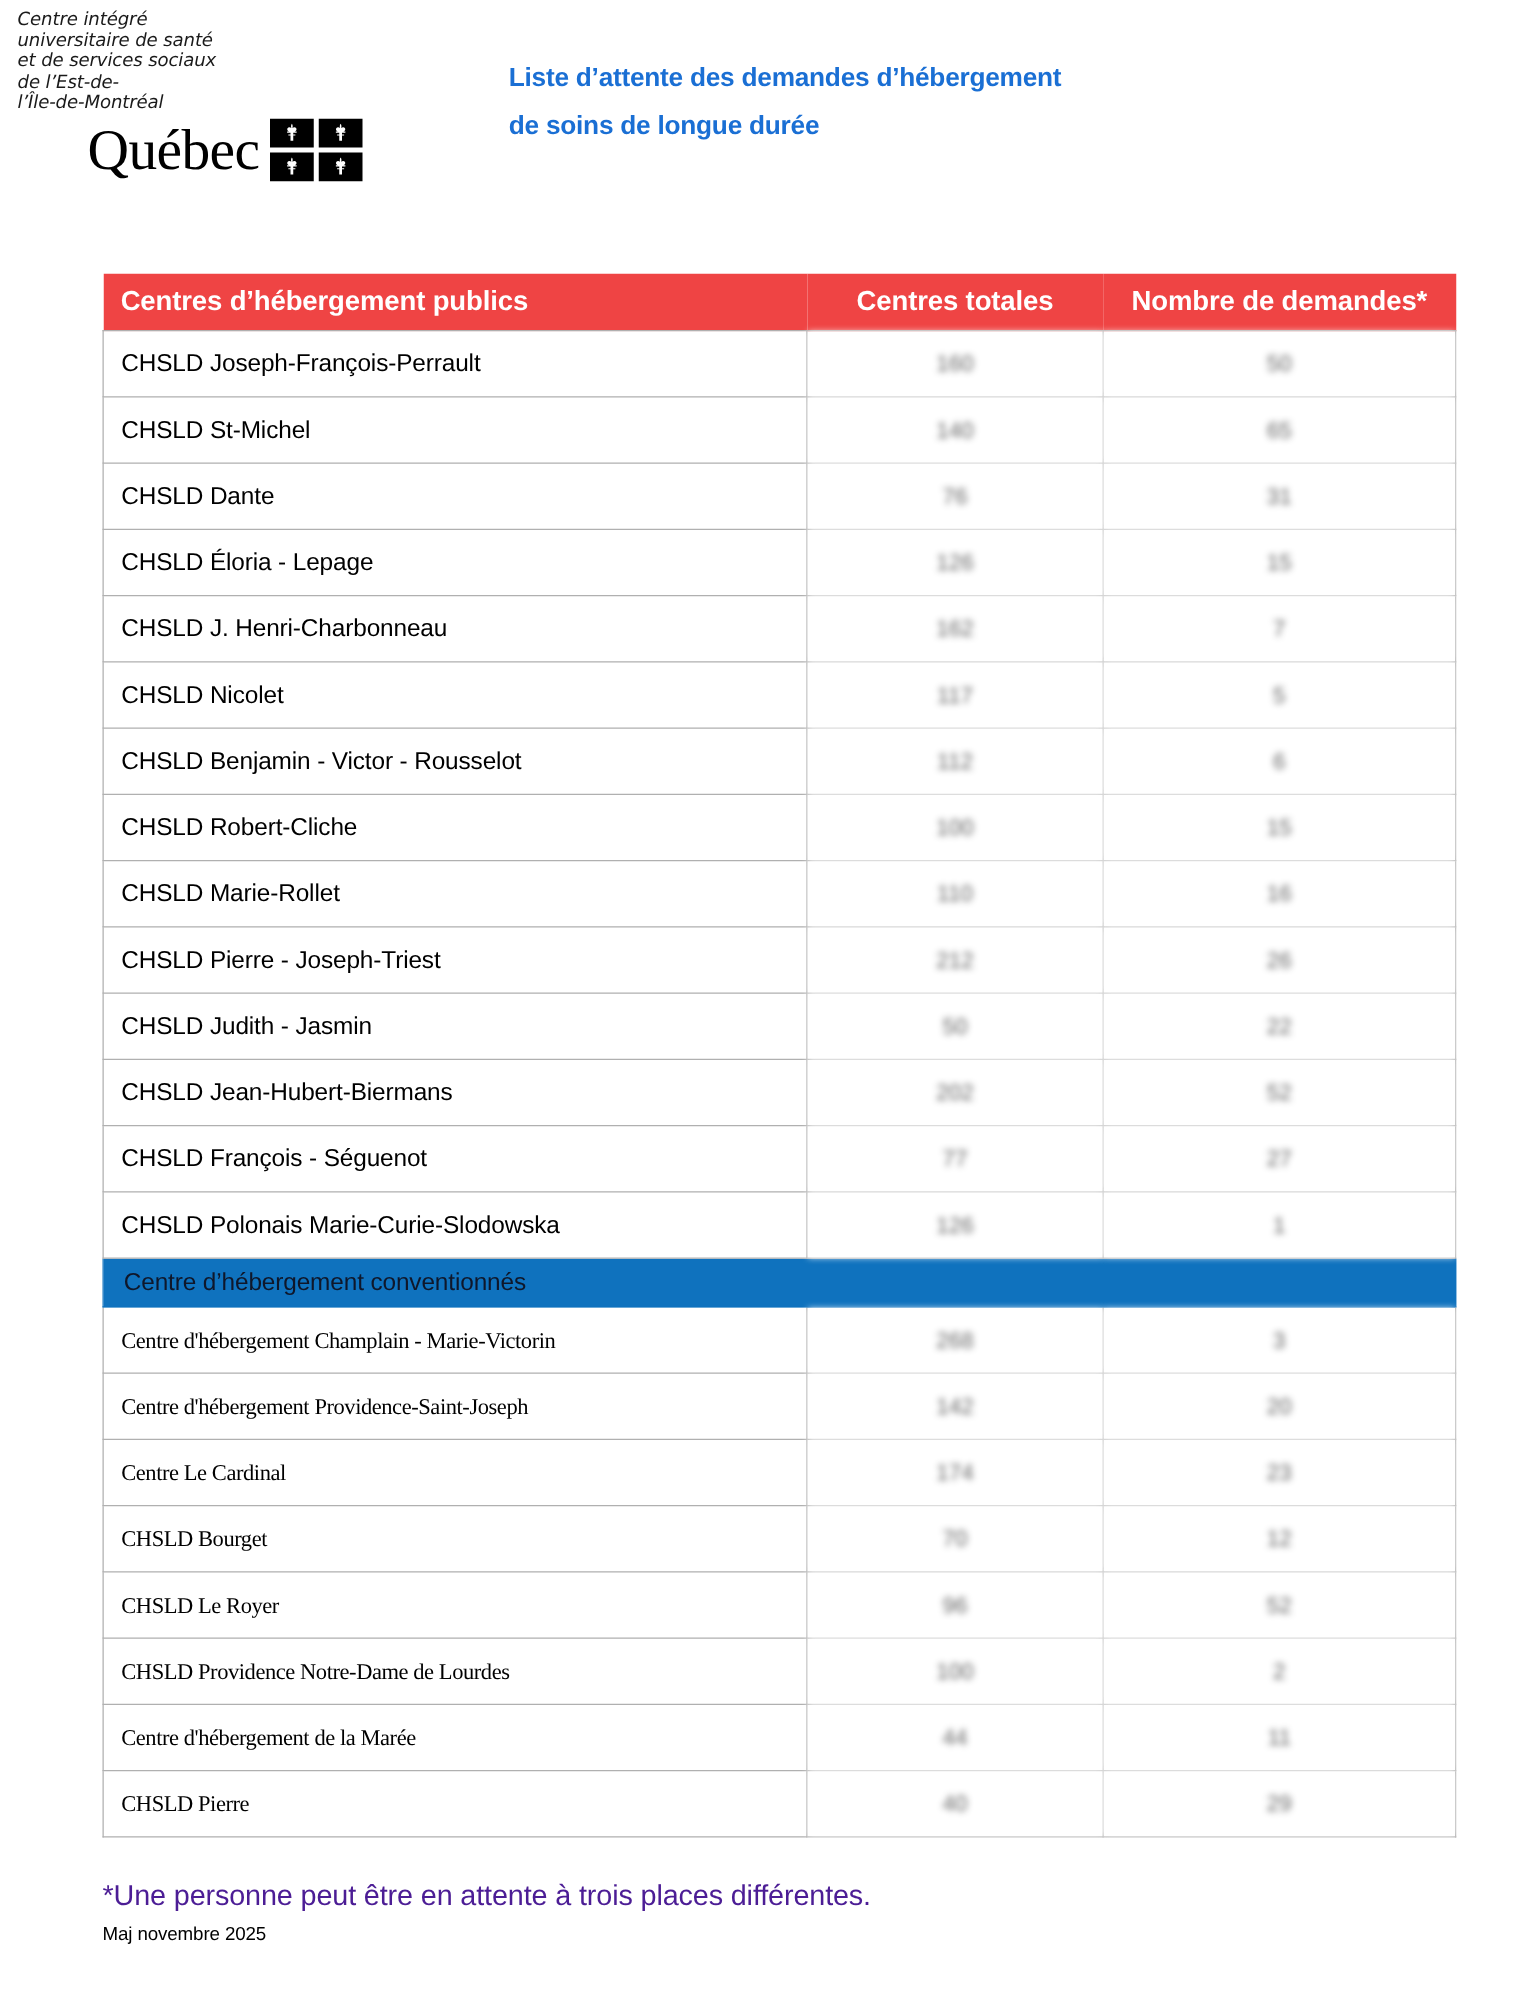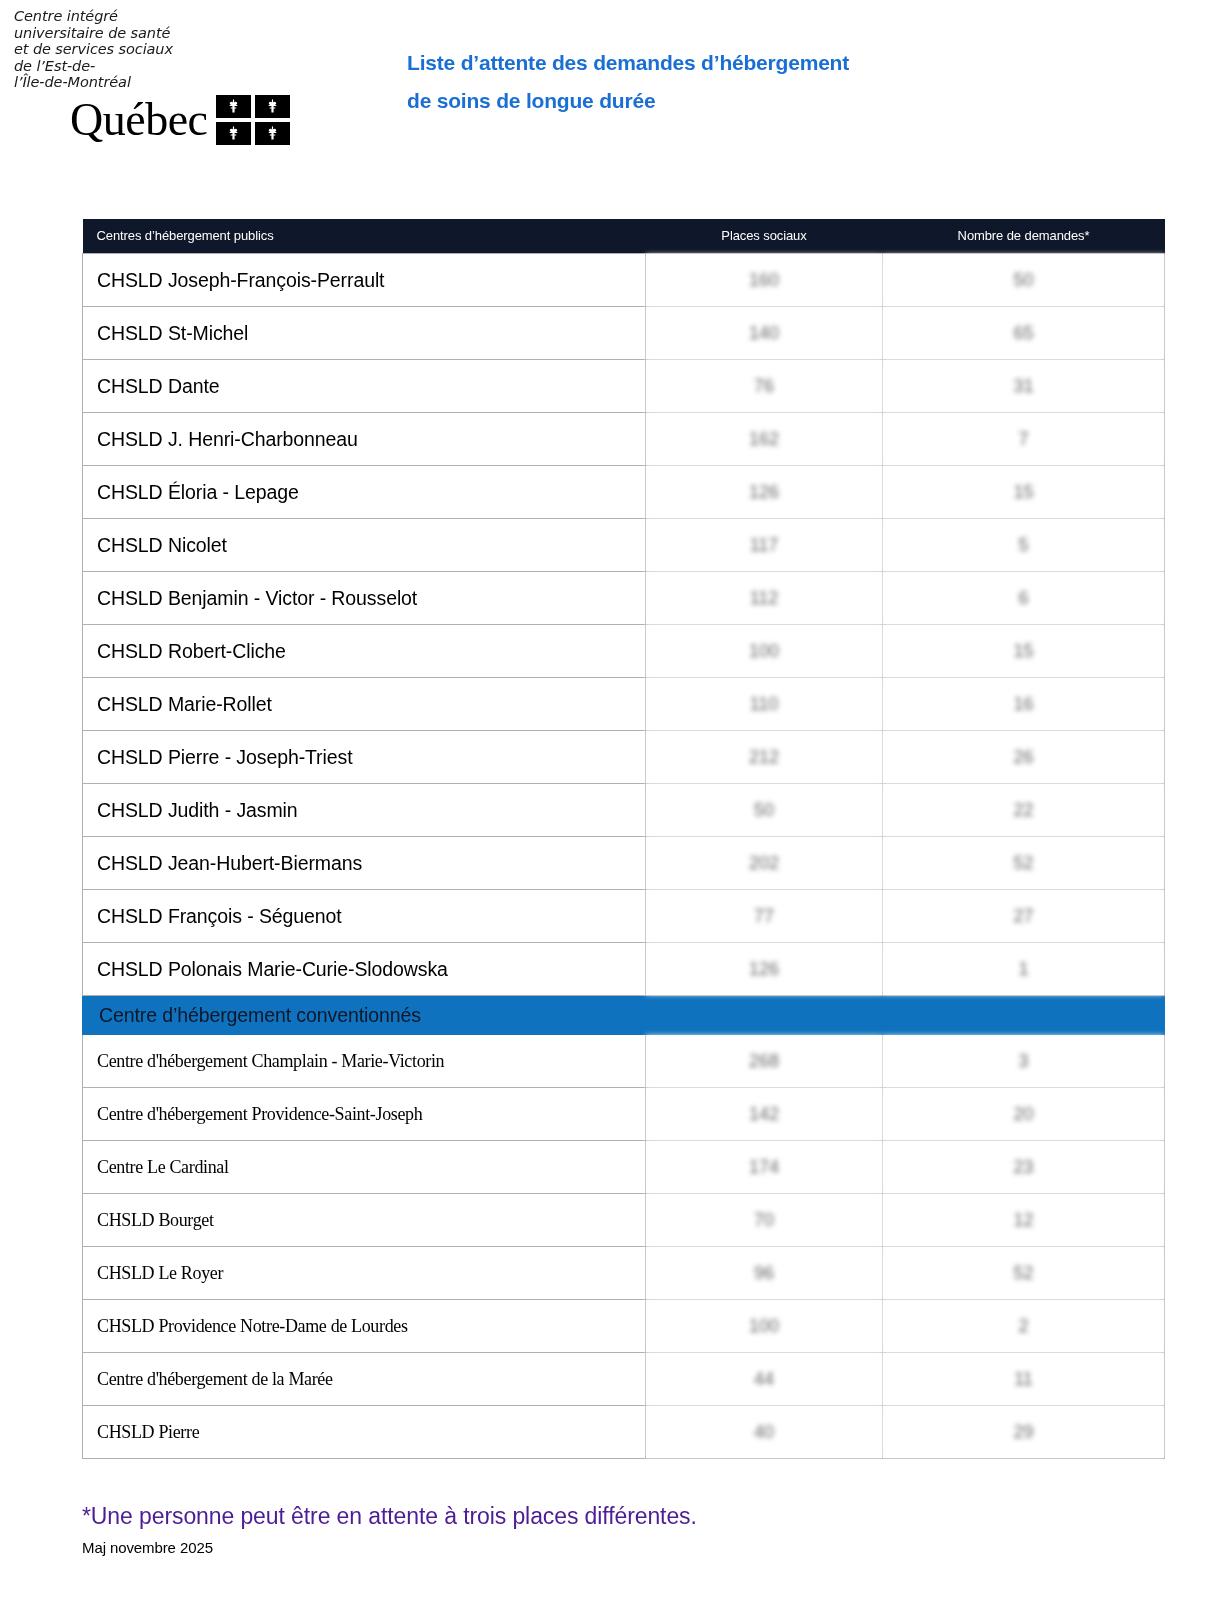--- a/index.html
+++ b/index.html
@@ -91,24 +91,24 @@
   table.waitlist {
     width: 100%;
     border-collapse: collapse;
     table-layout: fixed;
   }
   table.waitlist col.c-name  { width: 563px; }
   table.waitlist col.c-total { width: 237px; }
   table.waitlist col.c-req   { width: 282px; }
 
   thead th {
-    background: #0f172a;
+    background: #ef4444;
     color: #ffffff;
-    font-size: 13px;
-    font-weight: normal;
+    font-size: 22px;
+    font-weight: bold;
     padding: 9px 0 10px 0;
     border: none;
     letter-spacing: -0.1px;
   }
   thead th.h-name  { text-align: left; padding-left: 14px; }
   thead th.h-total,
   thead th.h-req   { text-align: center; }
 
   tbody td {
     border: 1px solid #b0b0b0;
@@ -214,49 +214,49 @@
 <div class="table-wrap">
   <table class="waitlist">
     <colgroup>
       <col class="c-name">
         <col class="c-total">
         <col class="c-req">
     </colgroup>
     <thead>
       <tr>
         <th class="h-name">Centres d’hébergement publics</th>
-        <th class="h-total">Places sociaux</th>
+        <th class="h-total">Centres totales</th>
         <th class="h-req">Nombre de demandes*</th>
       </tr>
     </thead>
     <tbody id="table-body">
         <tr class="grp-pub">
           <td class="name">CHSLD Joseph-François-Perrault</td>
           <td class="num">160</td>
           <td class="num">50</td>
         </tr>
         <tr class="grp-pub">
           <td class="name">CHSLD St-Michel</td>
           <td class="num">140</td>
           <td class="num">65</td>
         </tr>
         <tr class="grp-pub">
           <td class="name">CHSLD Dante</td>
           <td class="num">76</td>
           <td class="num">31</td>
         </tr>
         <tr class="grp-pub">
+          <td class="name">CHSLD Éloria - Lepage</td>
+          <td class="num">126</td>
+          <td class="num">15</td>
+        </tr>
+        <tr class="grp-pub">
           <td class="name">CHSLD J. Henri-Charbonneau</td>
           <td class="num">162</td>
           <td class="num">7</td>
-        </tr>
-        <tr class="grp-pub">
-          <td class="name">CHSLD Éloria - Lepage</td>
-          <td class="num">126</td>
-          <td class="num">15</td>
         </tr>
         <tr class="grp-pub">
           <td class="name">CHSLD Nicolet</td>
           <td class="num">117</td>
           <td class="num">5</td>
         </tr>
         <tr class="grp-pub">
           <td class="name">CHSLD Benjamin - Victor - Rousselot</td>
           <td class="num">112</td>
           <td class="num">6</td>

